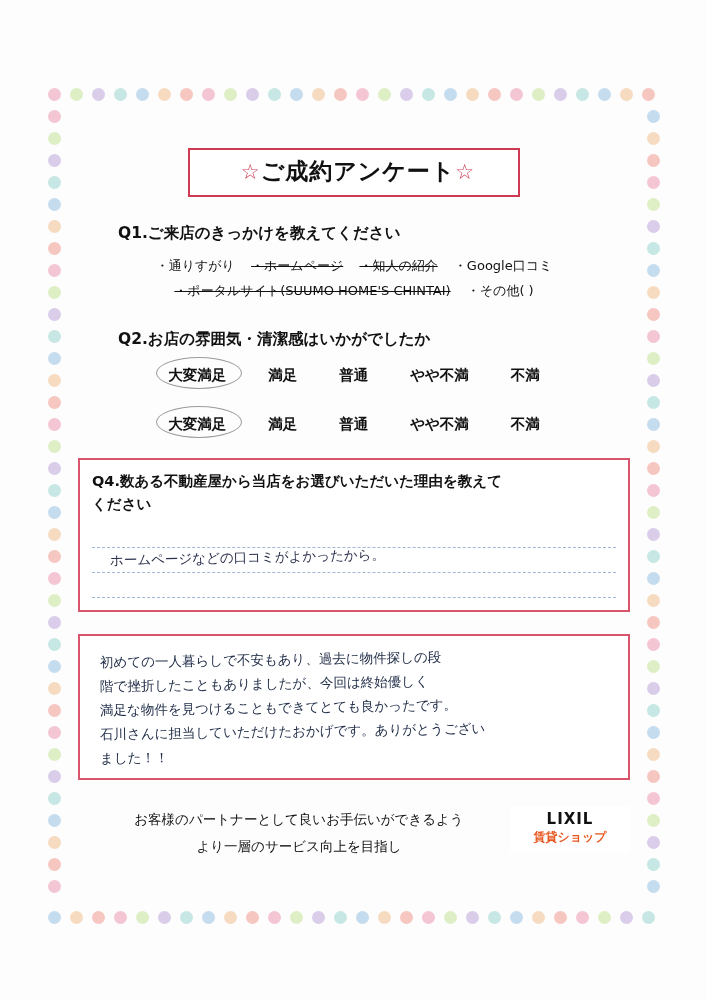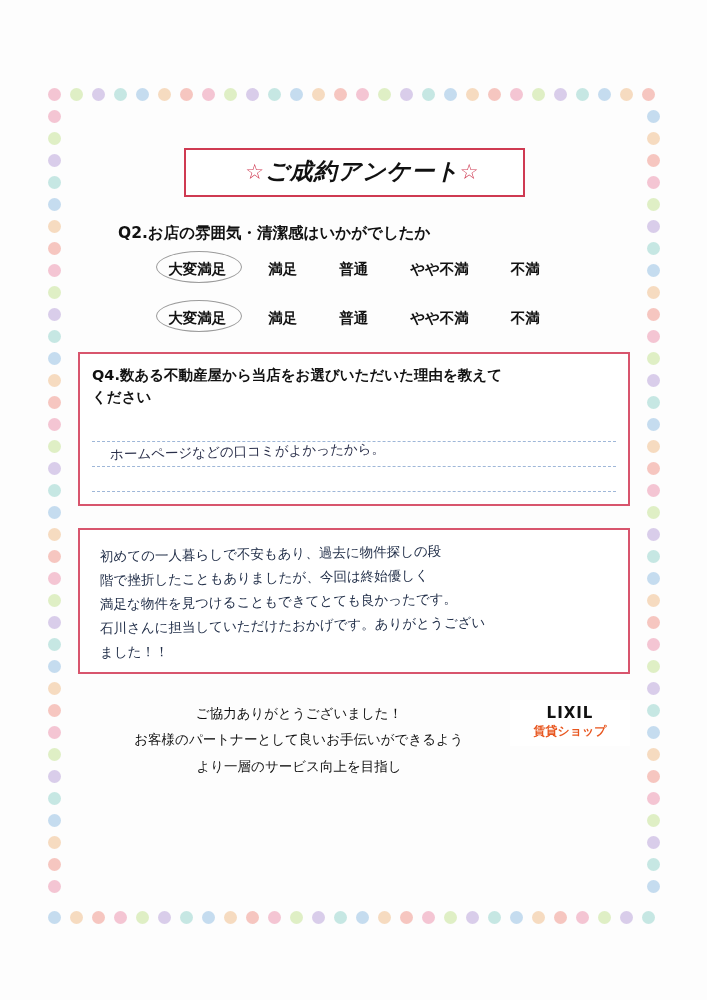--- a/index.html
+++ b/index.html
@@ -42,24 +42,23 @@
     position: absolute;
     left: 78px;
     top: 120px;
     width: 552px;
   }
   
   .title-box {
     margin: 28px auto 0 auto;
     width: 300px;
     border: 2px solid #cf3a52;
-    padding: 6px 10px 8px 27px;
+    padding: 6px 10px 8px 18px;
     text-align: center;
     background: #fff;
-    font-style: italic;
   }
   .title-text {
     font-size: 23px;
     font-weight: bold;
     letter-spacing: 1px;
     color: #111;
     white-space: nowrap;
   }
   .star {
     color: #cf3a52;
@@ -329,20 +328,35 @@
     </div>
 
   <div class="content">
 
     <div class="title-box">
       <span class="title-text">
         <span class="star">☆</span><span>ご成約アンケート</span><span class="star">☆</span>
       </span>
     </div>
 
+    <div class="q-block">
+      <div class="q-head">Q1.ご来店のきっかけを教えてください</div>
+      <div class="q1-options">
+        <div class="q1-line">
+          <span>・通りすがり</span>
+          <span class="strike">・ホームページ</span>
+          <span class="strike">・知人の紹介</span>
+          <span>・Google口コミ</span>
+        </div>
+        <div class="q1-line">
+          <span class="strike">・ポータルサイト(SUUMO HOME'S CHINTAI)</span>
+          <span>・その他(          )</span>
+        </div>
+      </div>
+    </div>
 
     <div class="q-block">
       <div class="q-head">Q2.お店の雰囲気・清潔感はいかがでしたか</div>
       <div class="scale-row">
         <span class="scale-item circled">大変満足</span>
         <span class="scale-item">満足</span>
         <span class="scale-item">普通</span>
         <span class="scale-item">やや不満</span>
         <span class="scale-item">不満</span>
       </div>
@@ -374,21 +388,20 @@
         <div>初めての一人暮らしで不安もあり、過去に物件探しの段</div>
         <div>階で挫折したこともありましたが、今回は終始優しく</div>
         <div>満足な物件を見つけることもできてとても良かったです。</div>
         <div>石川さんに担当していただけたおかげです。ありがとうござい</div>
         <div>ました！！</div>
       </div>
     </div>
 
     <div class="footer">
       <div class="footer-text">
-        <div>ご協力ありがとうございました！</div>
         <div>お客様のパートナーとして良いお手伝いができるよう</div>
         <div>より一層のサービス向上を目指し</div>
       </div>
       <div class="logo">
         <div class="logo-lixil">
           <div class="lixil-name">LIXIL</div>
           <div class="lixil-sub">賃貸ショップ</div>
         </div>
       </div>
     </div>

